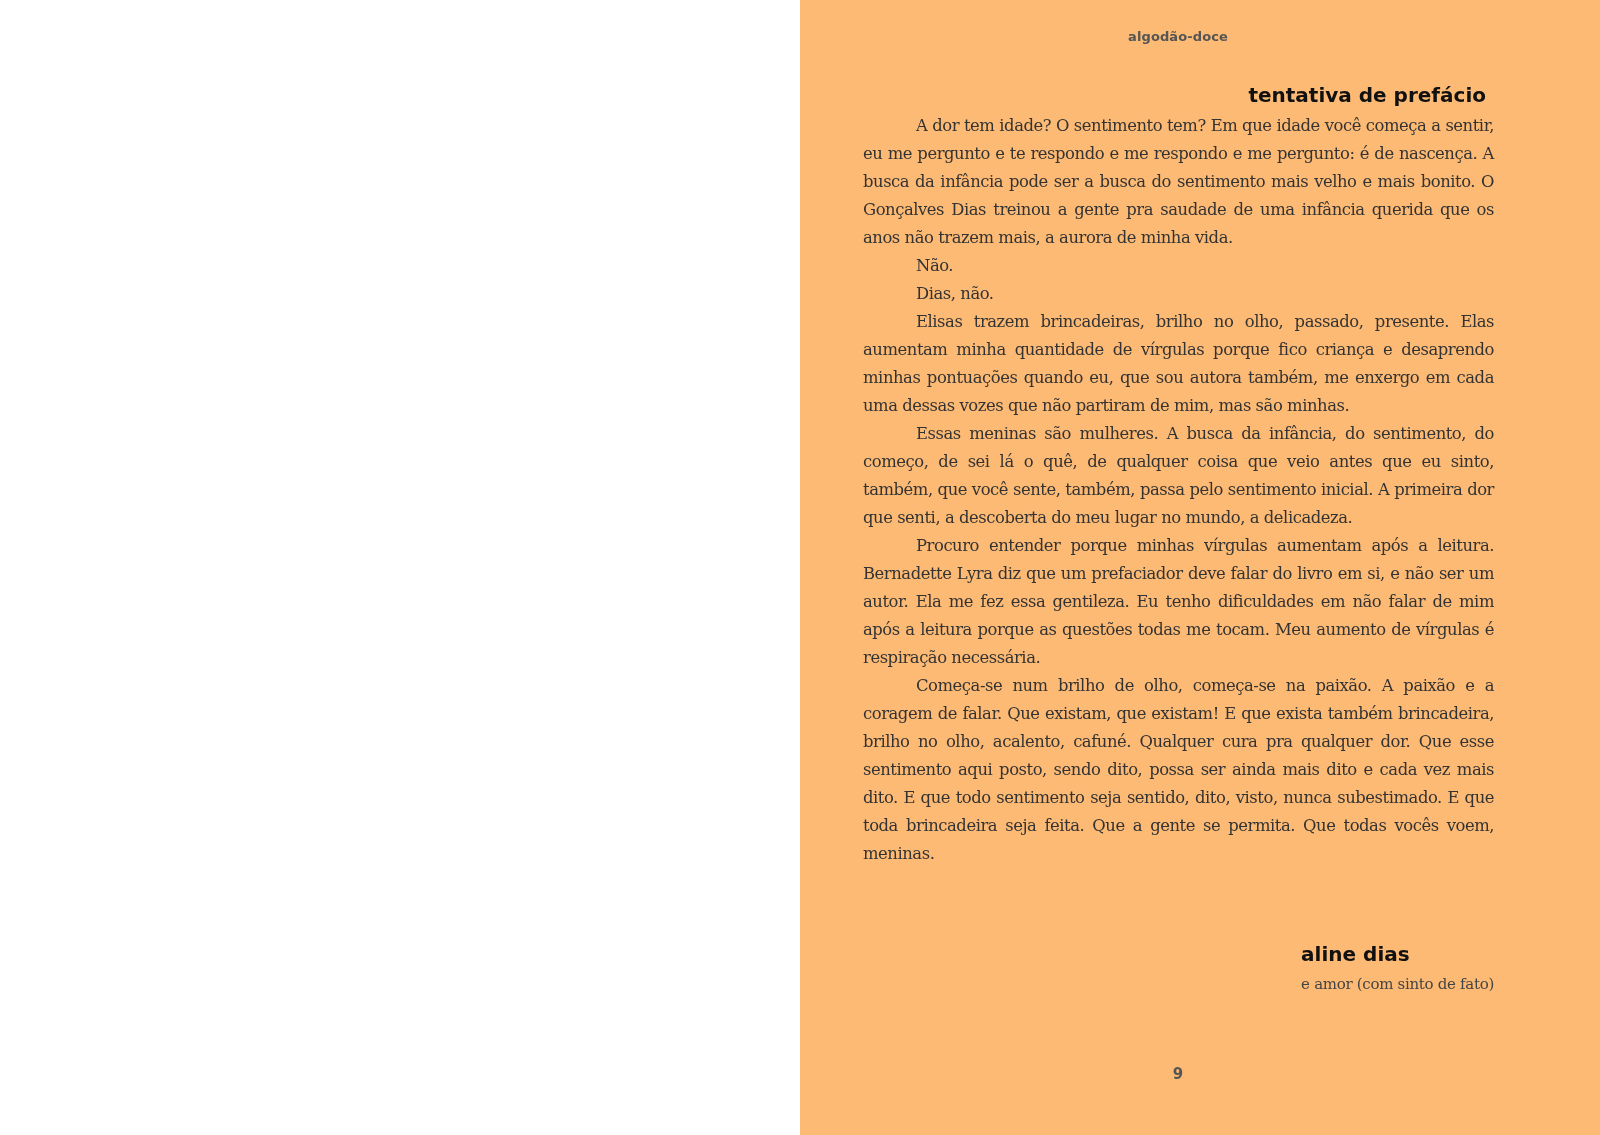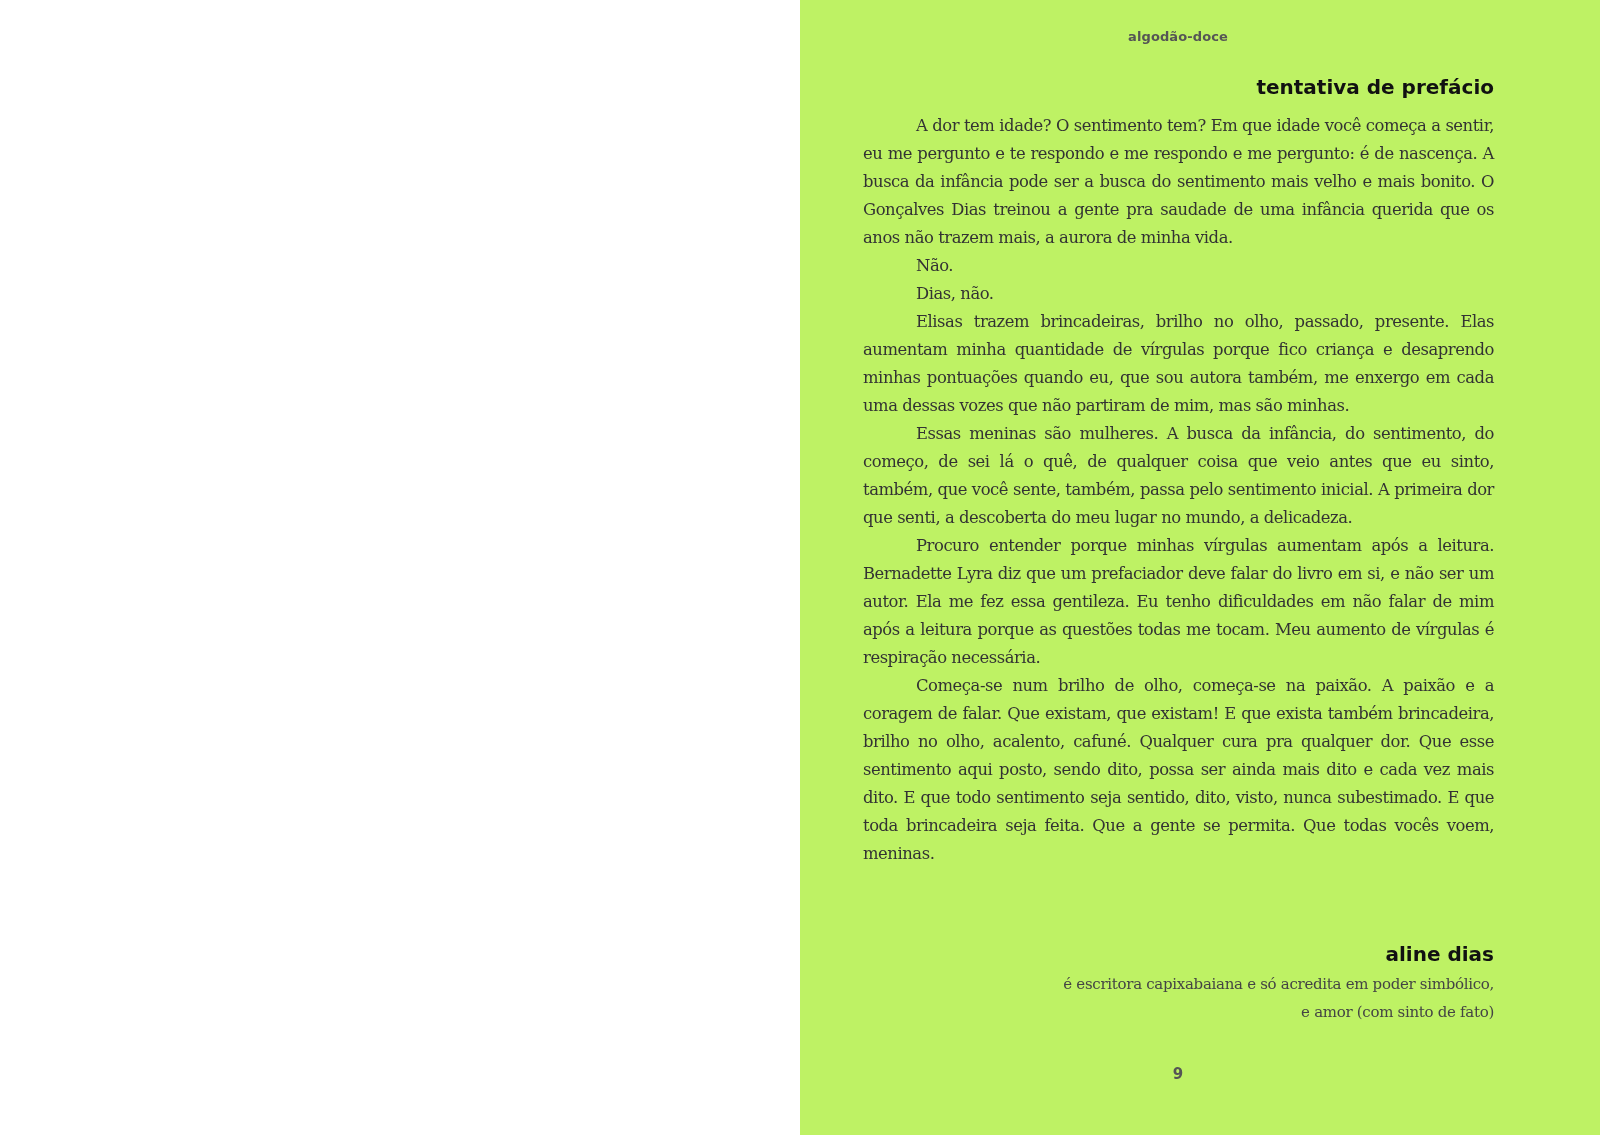--- a/index.html
+++ b/index.html
@@ -22,21 +22,21 @@
     .page-left {
       position: absolute;
       left: 0; top: 0;
       width: 800px; height: 1135px;
       background: #ffffff;
     }
     .page-right {
       position: absolute;
       left: 800px; top: 0;
       width: 800px; height: 1135px;
-      background: #bef264;
+      background: #fdba74;
     }
     .running-head {
       position: absolute;
       top: 29px;
       left: 0;
       width: 800px;
       text-align: center;
       font-family: "DejaVu Sans", sans-serif;
       font-weight: bold;
       font-size: 13px;
@@ -76,21 +76,20 @@
       word-spacing: 0px;
     }
     .body-text p {
       margin: 0;
       text-indent: 53px;
     }
     .signature {
       position: absolute;
       top: 942px;
       right: 106px;
-      text-align: right;
     }
     .author-name {
       font-family: "DejaVu Sans", sans-serif;
       font-weight: bold;
       font-size: 20px;
       color: #111111;
       margin: 0 0 4px 0;
       white-space: nowrap;
     }
     .author-bio {
@@ -117,33 +116,32 @@
 <body>
 
 <div class="spread">
   <div class="page-left"></div>
 
   <div class="page-right">
     <div class="running-head">
       <span>algodão-doce</span>
     </div>
 
-    <h1 class="chapter-title" style="margin:0;">tentativa de prefácio</h1>
+    <h1 class="chapter-title" style="margin:8px;">tentativa de prefácio</h1>
 
     <div class="body-text">
       <p>A dor tem idade? O sentimento tem? Em que idade você começa a sentir, eu me pergunto e te respondo e me respondo e me pergunto: é de nascença. A busca da infância pode ser a busca do sentimento mais velho e mais bonito. O Gonçalves Dias treinou a gente pra saudade de uma infância querida que os anos não trazem mais, a aurora de minha vida.</p>
       <p>Não.</p>
       <p>Dias, não.</p>
       <p>Elisas trazem brincadeiras, brilho no olho, passado, presente. Elas aumentam minha quantidade de vírgulas porque fico criança e desaprendo minhas pontuações quando eu, que sou autora também, me enxergo em cada uma dessas vozes que não partiram de mim, mas são minhas.</p>
       <p>Essas meninas são mulheres. A busca da infância, do sentimento, do começo, de sei lá o quê, de qualquer coisa que veio antes que eu sinto, também, que você sente, também, passa pelo sentimento inicial. A primeira dor que senti, a descoberta do meu lugar no mundo, a delicadeza.</p>
       <p>Procuro entender porque minhas vírgulas aumentam após a leitura. Bernadette Lyra diz que um prefaciador deve falar do livro em si, e não ser um autor. Ela me fez essa gentileza. Eu tenho dificuldades em não falar de mim após a leitura porque as questões todas me tocam. Meu aumento de vírgulas é respiração necessária.</p>
       <p>Começa-se num brilho de olho, começa-se na paixão. A paixão e a coragem de falar. Que existam, que existam! E que exista também brincadeira, brilho no olho, acalento, cafuné. Qualquer cura pra qualquer dor. Que esse sentimento aqui posto, sendo dito, possa ser ainda mais dito e cada vez mais dito. E que todo sentimento seja sentido, dito, visto, nunca subestimado. E que toda brincadeira seja feita. Que a gente se permita. Que todas vocês voem, meninas.</p>
     </div>
 
     <div class="signature">
       <div class="author-name">aline dias</div>
-      <p class="author-bio">é escritora capixabaiana e só acredita em poder simbólico,</p>
       <p class="author-bio">e amor (com sinto de fato)</p>
     </div>
 
     <div class="page-number">9</div>
   </div>
 </div>
 
 </body></html>

